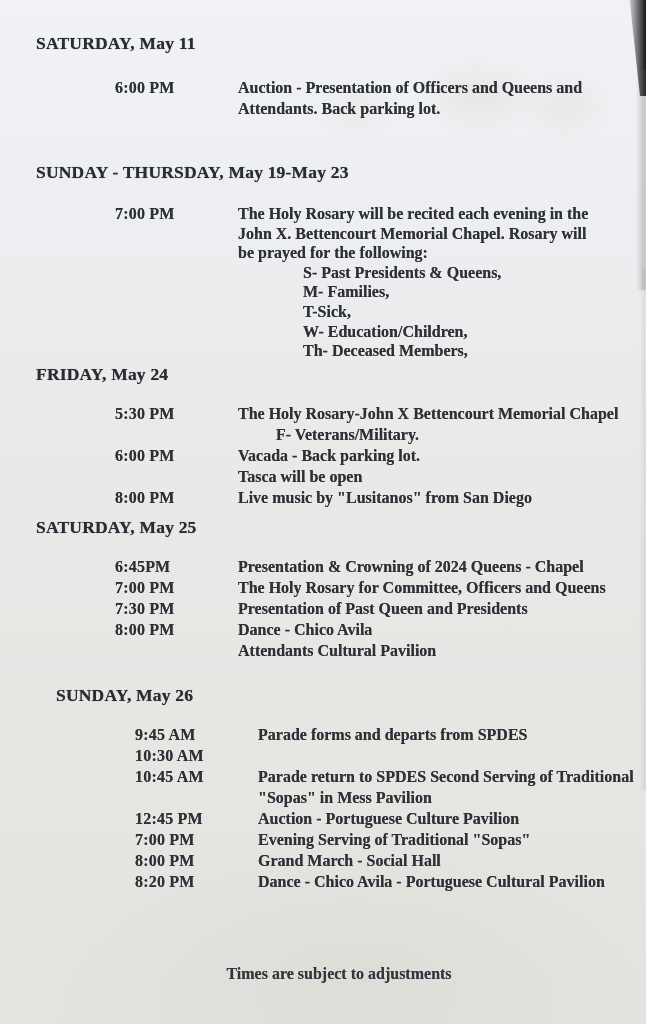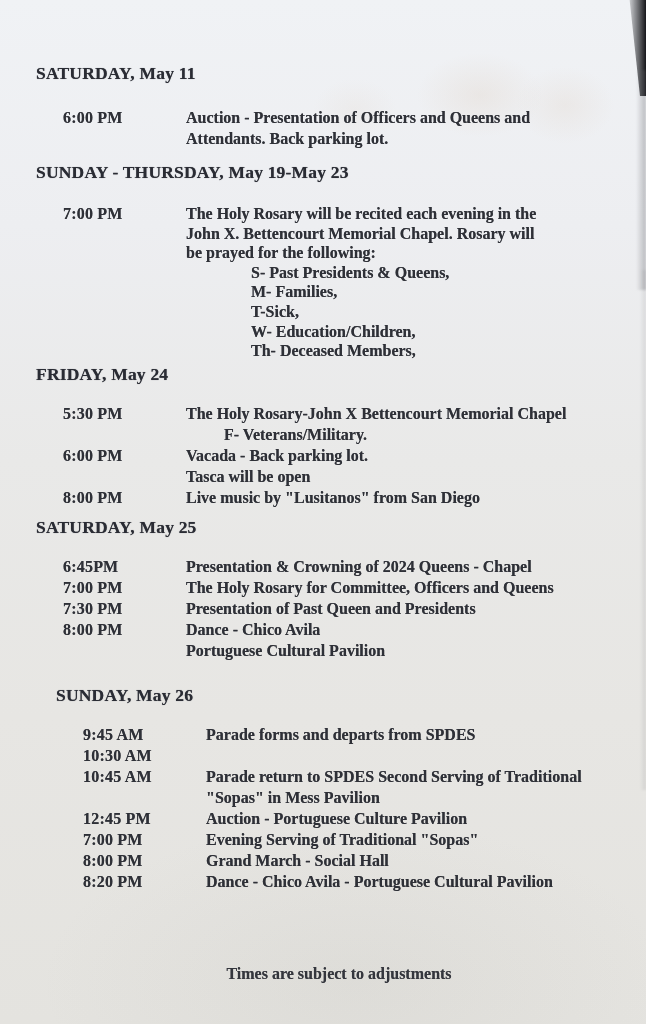--- a/index.html
+++ b/index.html
@@ -64,40 +64,40 @@
     letter-spacing: 0.2px;
     color: #2a2c34;
     text-shadow: 0 0 0.7px rgba(42,44,52,0.75);
   }
   .rows {
     margin-top: 18px;
   }
   .row {
     display: flex;
     align-items: flex-start;
-    margin-left: 63px;
+    margin-left: 115px;
     font-size: 16px;
     line-height: 21px;
     font-weight: 700;
     text-shadow: 0 0 0.6px rgba(46,48,55,0.7);
   }
   .row .time {
     flex: 0 0 123px;
     letter-spacing: 0.2px;
   }
   .row .desc {
     flex: 1 1 auto;
     padding-right: 20px;
   }
   .line { min-height: 21px; }
   .line.indent-1 { padding-left: 38px; }
   .line.indent-2 { padding-left: 65px; }
 
   
-  #sections .section:nth-child(1) { top: 62px; }
+  #sections .section:nth-child(1) { top: 32px; }
   #sections .section:nth-child(1) .rows { margin-top: 23px; }
   #sections .section:nth-child(2) { top: 161px; }
   #sections .section:nth-child(2) .rows { margin-top: 21px; }
   #sections .section:nth-child(2) .row { line-height: 19.6px; }
   #sections .section:nth-child(2) .line { min-height: 19.6px; }
   #sections .section:nth-child(3) { top: 363px; }
   #sections .section:nth-child(4) { top: 516px; }
   #sections .section:nth-child(5) { top: 684px; padding-left: 20px; }
 
   .footer {
@@ -193,21 +193,21 @@
           <div class="row">
             <div class="time">7:30 PM</div>
             <div class="desc">
               <div class="line">Presentation of Past Queen and Presidents</div>
             </div>
           </div>
           <div class="row">
             <div class="time">8:00 PM</div>
             <div class="desc">
               <div class="line">Dance - Chico Avila</div>
-              <div class="line">Portuguese Cultural Pavilion</div>
+              <div class="line">Attendants Cultural Pavilion</div>
             </div>
           </div>
         </div>
       </div>
       <div class="section">
         <div class="heading">SUNDAY, May 26</div>
         <div class="rows">
           <div class="row">
             <div class="time">9:45 AM</div>
             <div class="desc">

